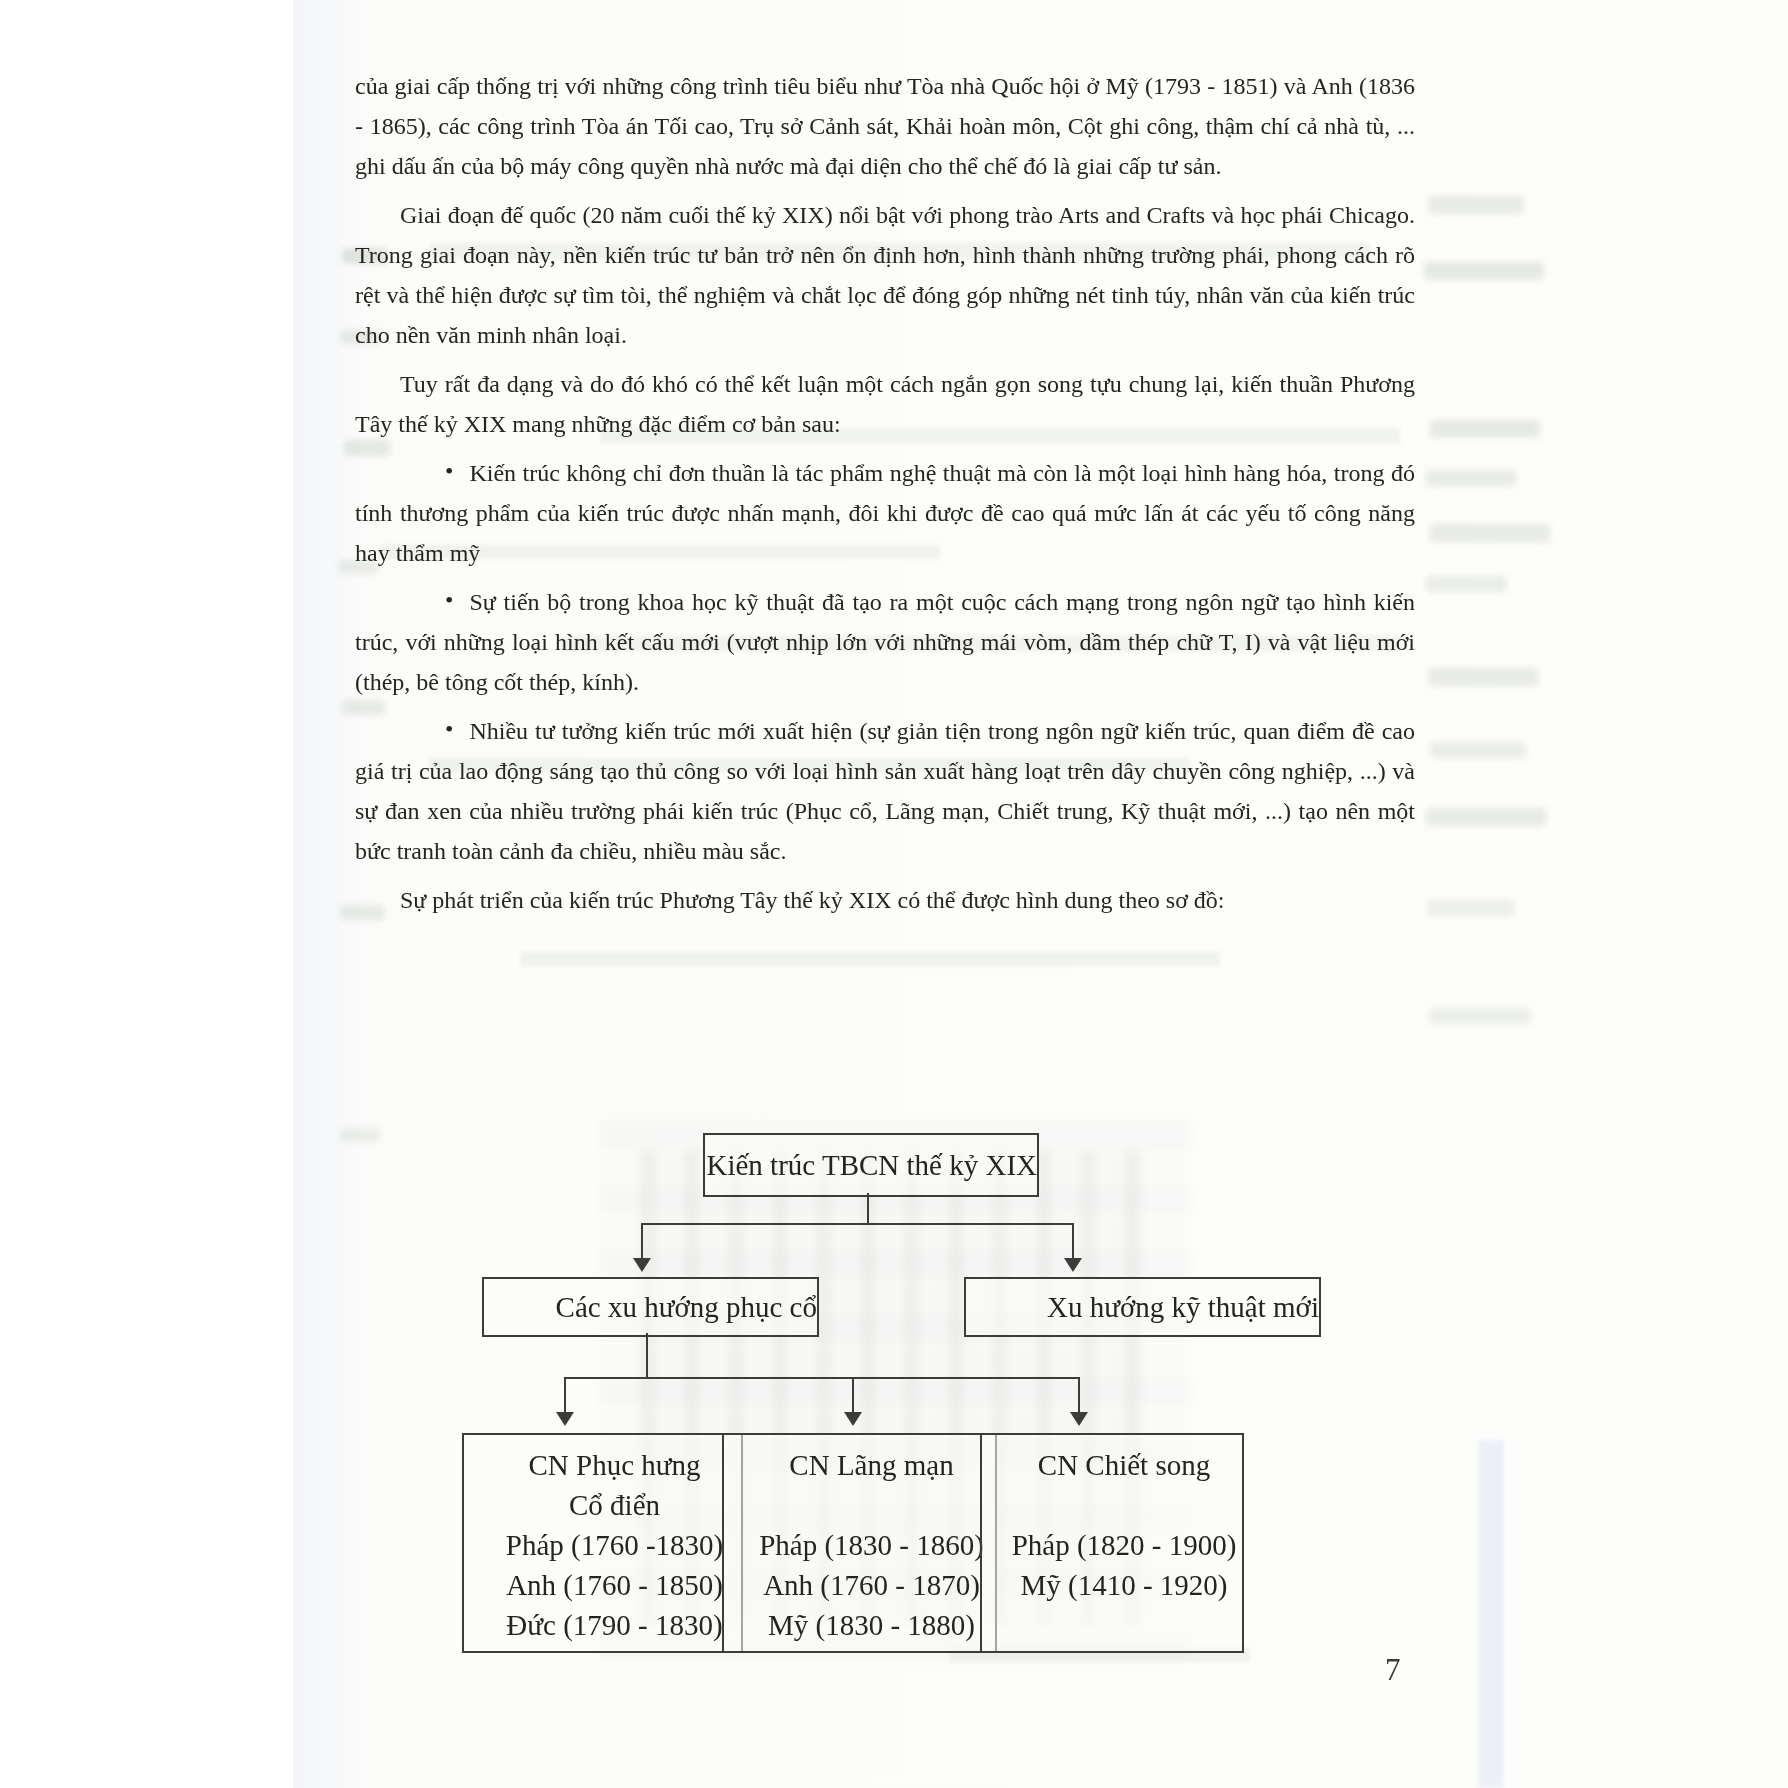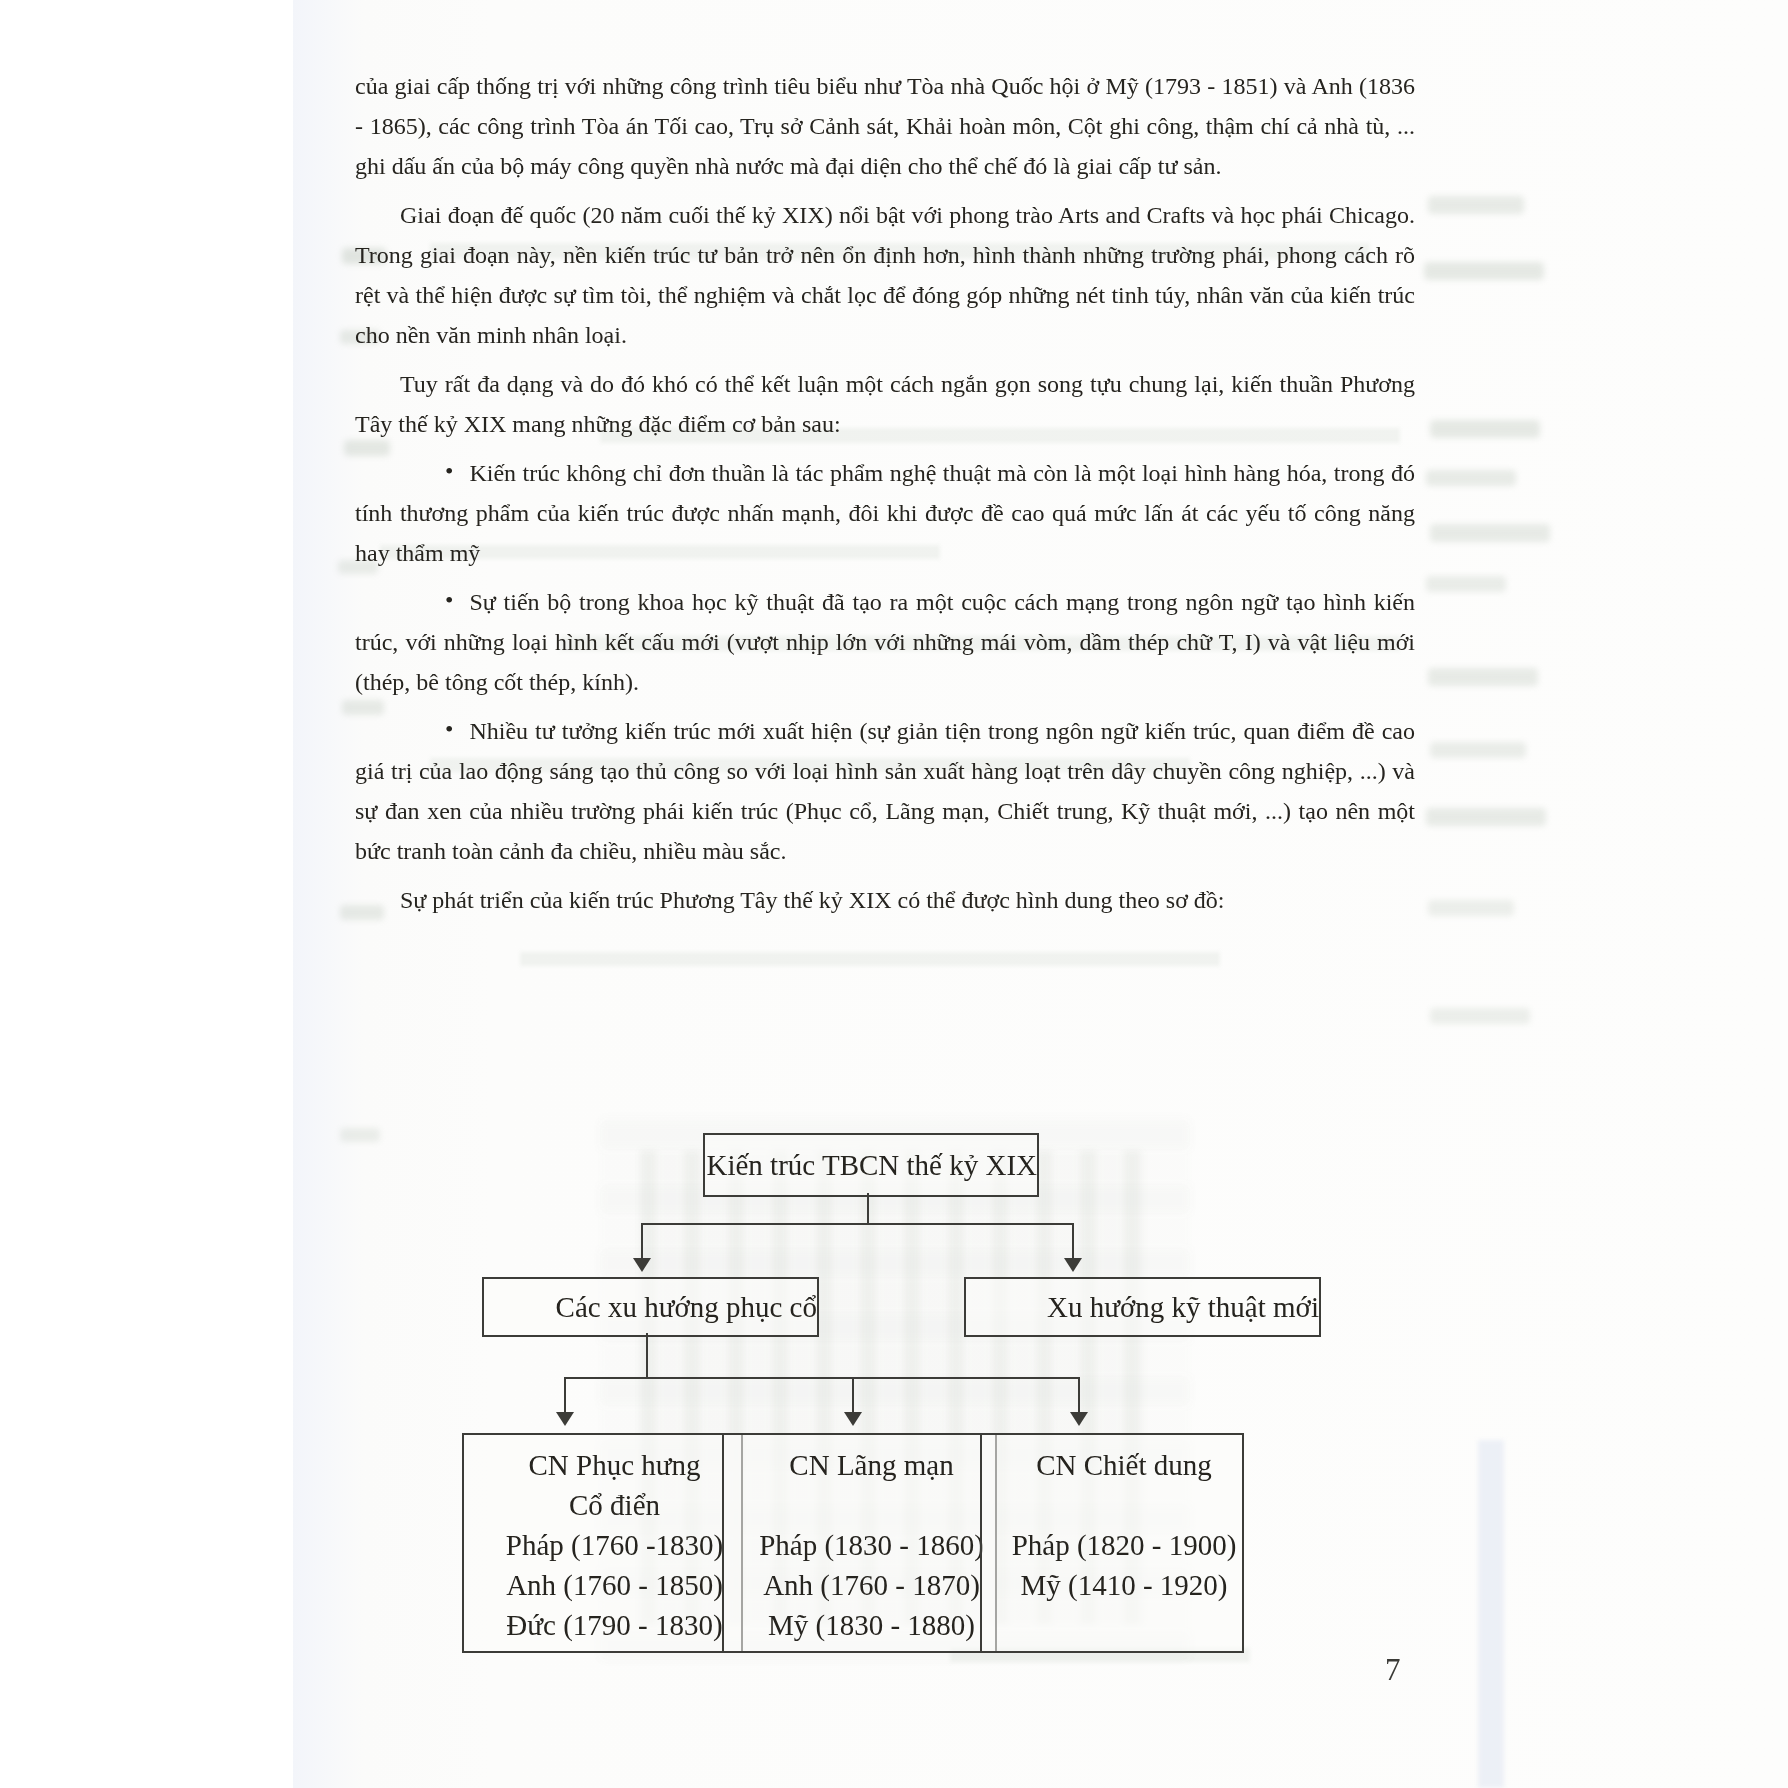--- a/index.html
+++ b/index.html
@@ -137,20 +137,20 @@
   <div class="row">Đức (1790 - 1830)</div>
 </div>
 <div class="fc-box l3" style="left:722px;top:1433px;width:247px;height:206px">
   <div class="row">CN Lãng mạn</div>
   <div class="row"></div>
   <div class="row">Pháp (1830 - 1860)</div>
   <div class="row">Anh (1760 - 1870)</div>
   <div class="row">Mỹ (1830 - 1880)</div>
 </div>
 <div class="fc-box l3" style="left:980px;top:1433px;width:236px;height:206px">
-  <div class="row">CN Chiết dung</div>
+  <div class="row">CN Chiết song</div>
   <div class="row"></div>
   <div class="row">Pháp (1820 - 1900)</div>
   <div class="row">Mỹ (1410 - 1920)</div>
   <div class="row"></div>
 </div>
 
 <div class="page-number">7</div>
 
 </body></html>

